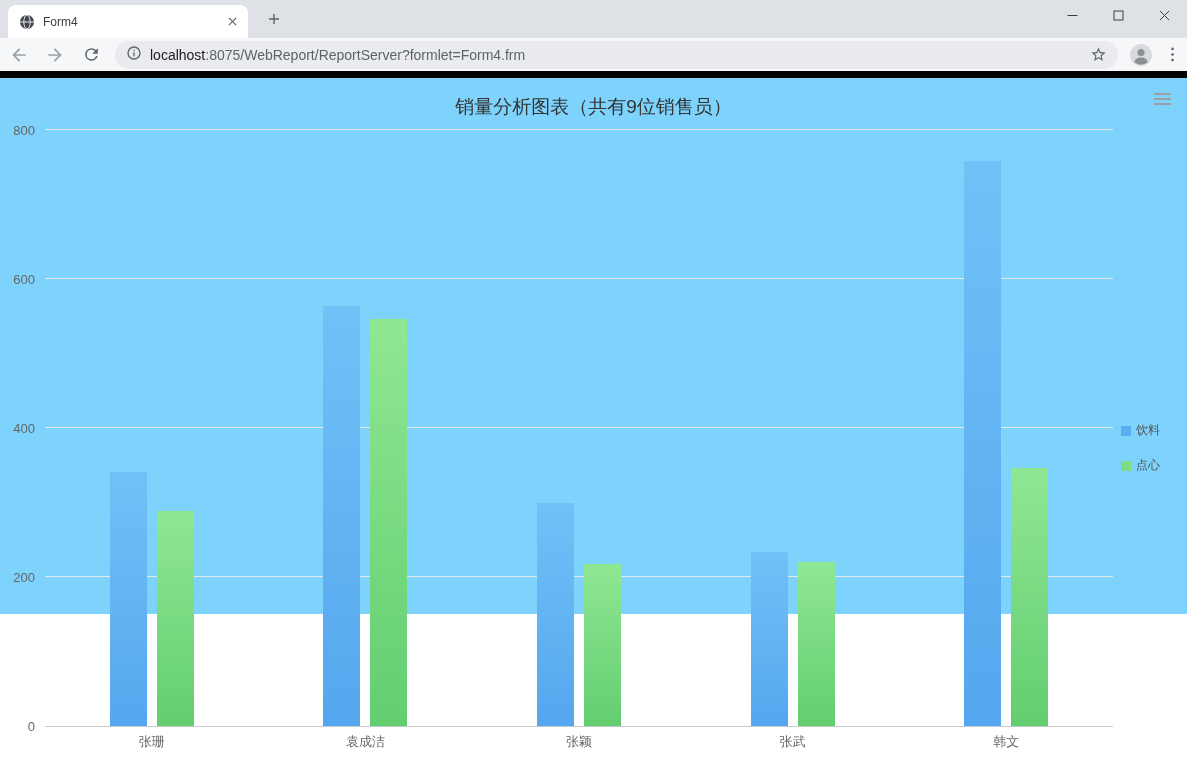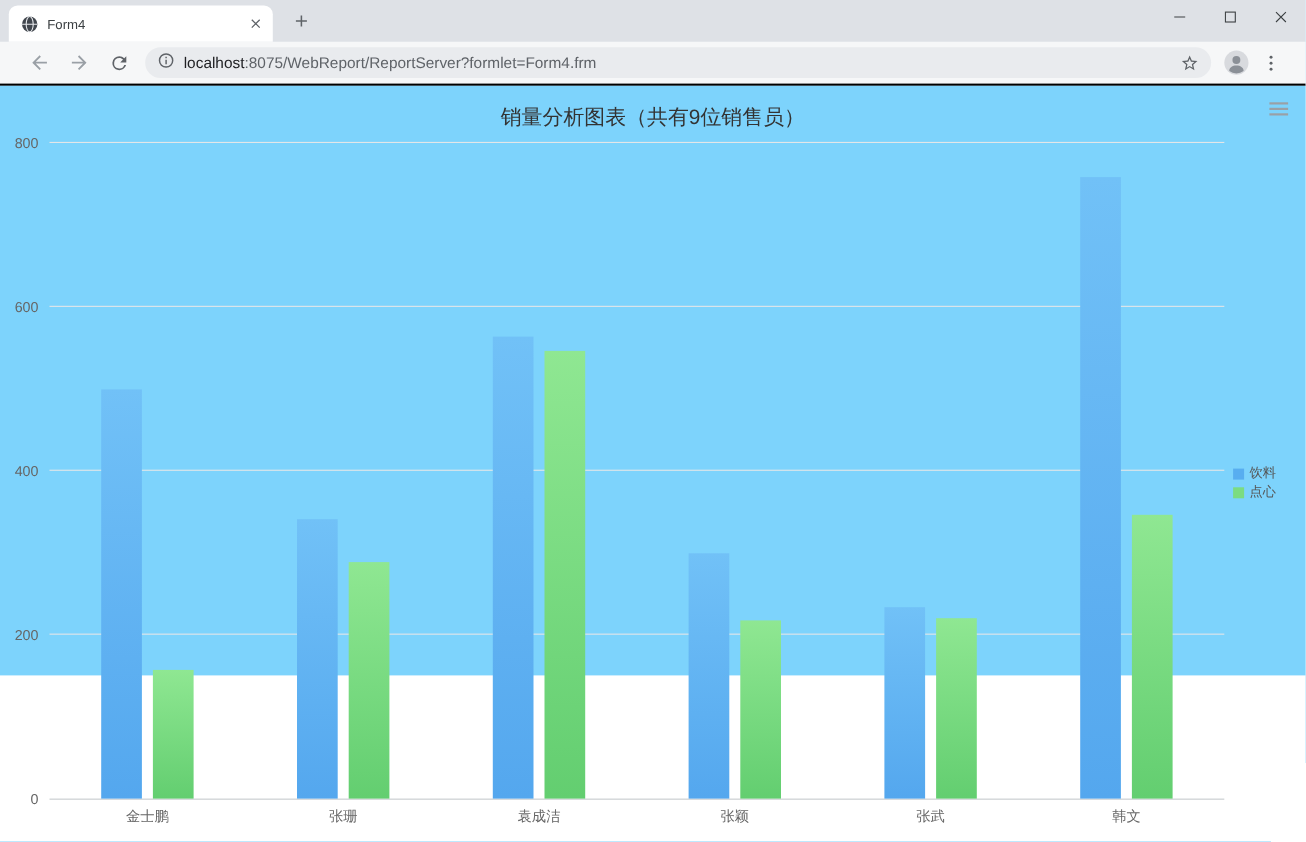--- a/index.html
+++ b/index.html
@@ -13,21 +13,21 @@
        border-radius:8px 8px 0 0;display:flex;align-items:center;padding:0 8px 0 11px;cursor:default;}
   .favicon{display:flex;flex:none;}
   .tab-title{font-size:12px;color:#3c4043;margin-left:8px;flex:1;white-space:nowrap;overflow:hidden;}
   .tab-close{width:16px;height:16px;border-radius:50%;display:flex;align-items:center;justify-content:center;cursor:pointer;flex:none;}
   .newtab{position:absolute;left:260px;bottom:5px;width:28px;height:28px;border-radius:50%;
           display:flex;align-items:center;justify-content:center;cursor:pointer;}
   .win-controls{position:absolute;top:0;right:0;display:flex;height:30px;}
   .winbtn{width:46px;height:30px;display:flex;align-items:center;justify-content:center;cursor:pointer;}
 
   
-  .toolbar{height:40px;background:#f6f7f8;border-bottom:2px solid #000000;display:flex;align-items:center;padding:0 18px;flex:none;}
+  .toolbar{height:40px;background:#f6f7f8;border-bottom:7px solid #000000;display:flex;align-items:center;padding:0 1px;flex:none;}
   .navbtn{width:32px;height:32px;border-radius:50%;display:flex;align-items:center;justify-content:center;margin:0 2px;cursor:pointer;flex:none;}
   .omnibox{flex:1;height:28px;background:#e9ebee;border-radius:14px;display:flex;align-items:center;padding:0 11px;margin:0 6px;min-width:0;cursor:text;}
   .url{font-size:14px;margin-left:8px;flex:1;white-space:nowrap;overflow:hidden;}
   .host{color:#202124;}
   .rest{color:#5f6368;}
   .star{display:flex;margin-left:8px;cursor:pointer;flex:none;}
   .avatar{margin:0 5px;display:flex;cursor:pointer;flex:none;}
   .menu{width:28px;height:28px;display:flex;align-items:center;justify-content:center;cursor:pointer;flex:none;}
 
   
@@ -35,21 +35,21 @@
   .chart-title{position:absolute;top:16px;left:0;right:0;text-align:center;font-size:19px;color:#333;}
   .chart-menu{position:absolute;top:15px;right:16px;width:17px;display:flex;flex-direction:column;gap:3px;cursor:pointer;}
   .chart-menu span{height:2px;background:#9aa0a6;}
   .plot{position:absolute;left:45px;top:52px;width:1068px;height:597px;border-bottom:1px solid #c6cacd;}
   .gridline{position:absolute;left:0;right:0;height:1px;background:#e4e6e8;}
   .ytick{position:absolute;left:-50px;width:40px;text-align:right;font-size:13px;color:#666;transform:translateY(50%);line-height:1;}
   .groups{position:absolute;left:0;top:0;right:0;bottom:0;display:flex;}
   .group{flex:1;position:relative;display:flex;align-items:flex-end;justify-content:center;gap:10px;height:100%;}
   .bar{width:37px;}
   .xlabel{position:absolute;top:100%;left:0;right:0;margin-top:7px;text-align:center;font-size:13px;color:#666;}
-  .legend{position:absolute;left:1121px;top:344px;display:flex;flex-direction:column;gap:0;}
+  .legend{position:absolute;left:1121px;top:344px;display:flex;flex-direction:column;gap:18px;}
   .legend-item{display:flex;align-items:center;gap:5px;cursor:pointer;}
   .legend-swatch{width:10px;height:10px;display:inline-block;flex:none;}
   .legend-label{font-size:12px;color:#555;white-space:nowrap;}
 </style>
 </head>
 <body>
 
 <div class="window">
 
   <div class="tabstrip">
@@ -149,25 +149,20 @@
         <div class="gridline" style="bottom: 25%;"></div>
         <div class="ytick" style="bottom: 25%;">200</div>
         <div class="gridline" style="bottom: 50%;"></div>
         <div class="ytick" style="bottom: 50%;">400</div>
         <div class="gridline" style="bottom: 75%;"></div>
         <div class="ytick" style="bottom: 75%;">600</div>
         <div class="gridline" style="bottom: 100%;"></div>
         <div class="ytick" style="bottom: 100%;">800</div>
         <div class="groups">
           <div class="group">
-            <div class="bar" style="height: 62.5%; background: linear-gradient(rgb(113, 193, 247), rgb(84, 167, 238));"></div>
-            <div class="bar" style="height: 19.625%; background: linear-gradient(rgb(143, 231, 146), rgb(99, 206, 112));"></div>
-            <div class="xlabel">金士鹏</div>
-          </div>
-          <div class="group">
             <div class="bar" style="height: 42.625%; background: linear-gradient(rgb(113, 193, 247), rgb(84, 167, 238));"></div>
             <div class="bar" style="height: 36.125%; background: linear-gradient(rgb(143, 231, 146), rgb(99, 206, 112));"></div>
             <div class="xlabel">张珊</div>
           </div>
           <div class="group">
             <div class="bar" style="height: 70.5%; background: linear-gradient(rgb(113, 193, 247), rgb(84, 167, 238));"></div>
             <div class="bar" style="height: 68.25%; background: linear-gradient(rgb(143, 231, 146), rgb(99, 206, 112));"></div>
             <div class="xlabel">袁成洁</div>
           </div>
           <div class="group">

